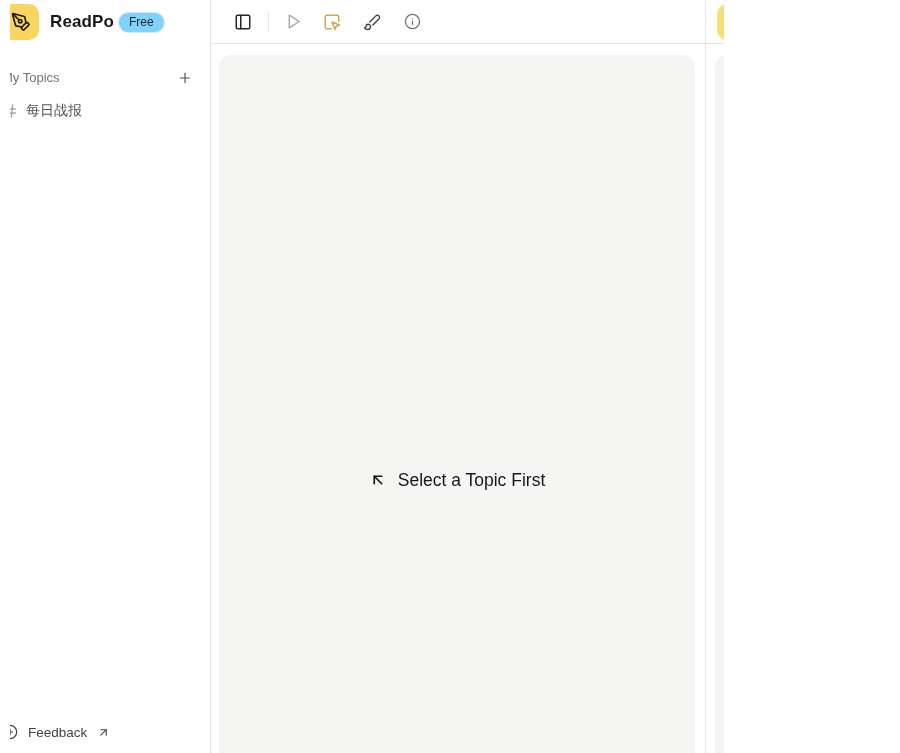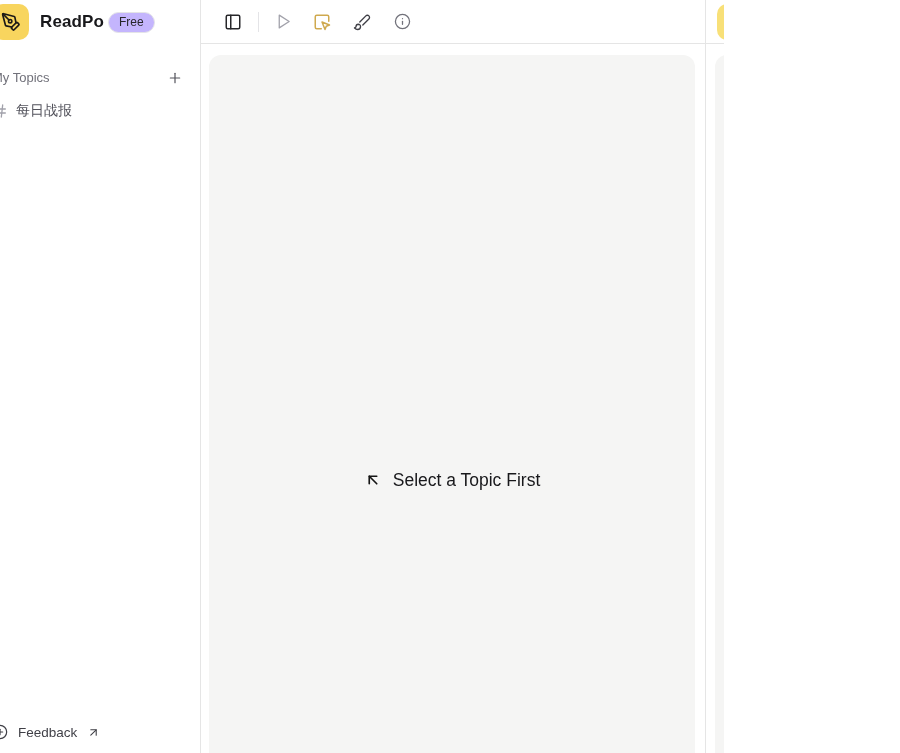--- a/index.html
+++ b/index.html
@@ -5,31 +5,31 @@
   :root{
     --logo-yellow:#f8d55e;
     --accent-gold:#cfa94f;
     --primary-button-yellow:#f8e078;
     --card-bg:#f5f5f4;
     --border:#e5e5e5;
   }
   *{margin:0;padding:0;box-sizing:border-box;}
   html,body{width:900px;height:753px;overflow:hidden;background:#fff;
     font-family:"Liberation Sans","DejaVu Sans",sans-serif;color:#18181b;}
-  .app{display:flex;width:724px;height:753px;overflow:hidden;}
+  .app{display:flex;width:724px;height:753px;overflow:hidden;padding-left:10px;}
 
   
   .sidebar{width:201px;min-width:201px;height:100%;border-right:1px solid var(--border);
     background:#fff;display:flex;flex-direction:column;overflow:hidden;}
   .logo-row{height:44px;display:flex;align-items:center;margin-left:-7px;}
   .logo-box{width:36px;height:36px;border-radius:10px;background:var(--logo-yellow);
     display:flex;align-items:center;justify-content:center;flex:0 0 auto;cursor:pointer;}
   .logo-text{font-size:17px;font-weight:700;color:#18181b;margin-left:11px;letter-spacing:.1px;}
   .plan-badge{margin-left:4px;font-size:12px;color:#27272a;border:1px solid #e4e4e7;
-    border-radius:999px;padding:2px 10px;background:#c4b5fd;line-height:15px;}
+    border-radius:999px;padding:2px 10px;background:#7dd3fc;line-height:15px;}
   .topics-header{margin-top:21px;height:25px;display:flex;align-items:center;
     justify-content:space-between;margin-left:-8px;padding-right:15px;}
   .topics-title{font-size:13px;color:#71717a;}
   .add-topic{background:none;border:none;cursor:pointer;display:flex;align-items:center;
     justify-content:center;width:20px;height:20px;padding:0;color:#52525b;}
   .topic-item{margin-top:10px;height:22px;display:flex;align-items:center;
     margin-left:-8px;cursor:pointer;}
   .topic-icon{width:16px;height:16px;color:#a1a1aa;flex:0 0 auto;display:flex;}
   .topic-label{font-size:14px;color:#52525b;margin-left:8px;}
   .sidebar-spacer{flex:1;}

